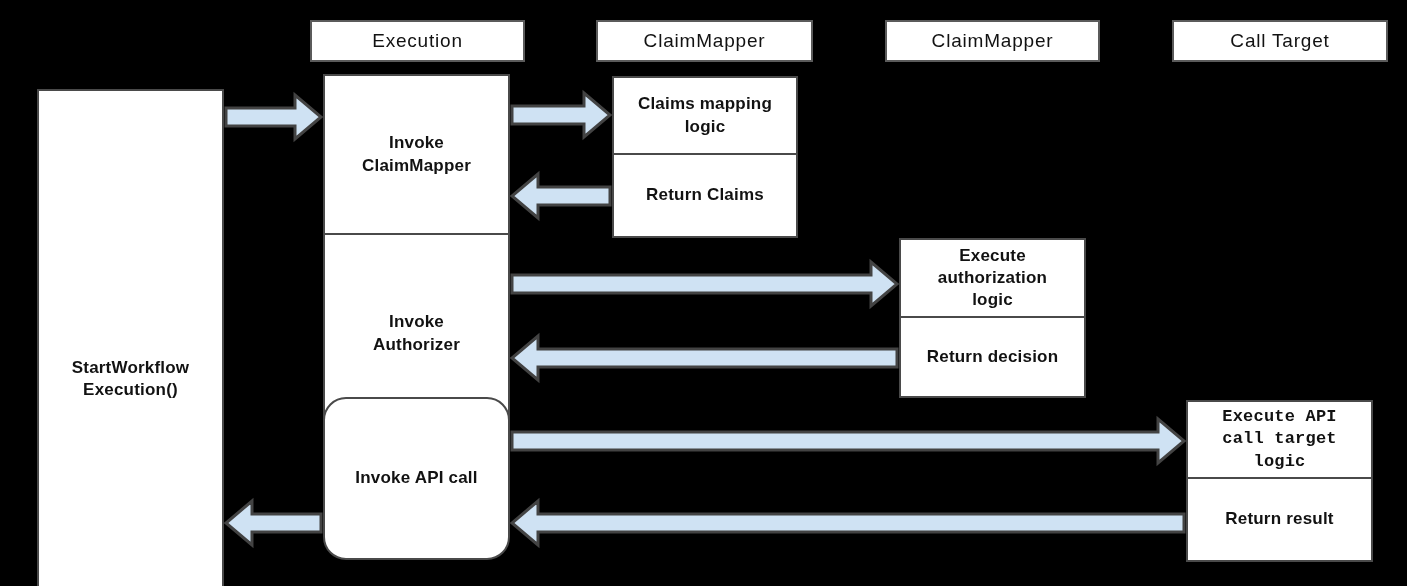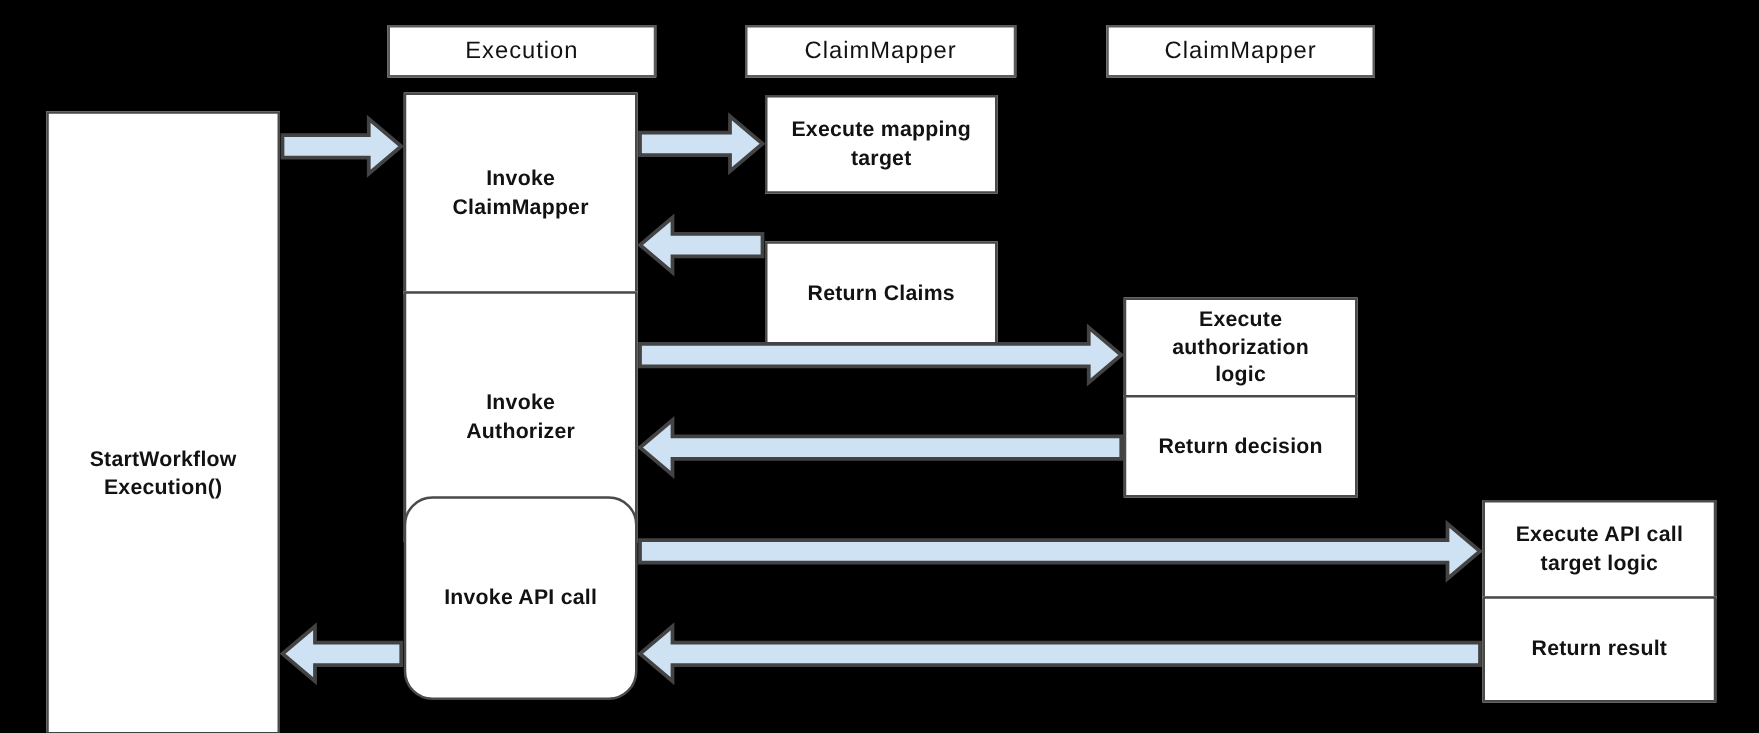--- a/index.html
+++ b/index.html
@@ -55,57 +55,60 @@
   .h-frontend{left:310px;width:215px;}
   .h-claimmapper{left:596px;width:217px;}
   .h-authorizer{left:885px;width:215px;}
   .h-calltarget{left:1172px;width:216px;}
   
   .n-caller{left:37px;top:89px;width:187px;height:580px;}
   .n-fe1{left:323px;top:74px;width:187px;height:161px;text-align:center;}
   .n-fe2{left:323px;top:233px;width:187px;height:201px;}
   .n-fe3{left:323px;top:397px;width:187px;height:163px;border-radius:23px;}
   .n-cm1{left:612px;top:76px;width:186px;height:79px;}
-  .n-cm2{left:612px;top:153px;width:186px;height:85px;margin-top:40px;}
+  .n-cm2{left:612px;top:153px;width:186px;height:85px;}
   .n-au1{left:899px;top:238px;width:187px;height:80px;}
   .n-au2{left:899px;top:316px;width:187px;height:82px;}
-  .n-ct1{left:1186px;top:400px;width:187px;height:79px;}
+  .n-ct1{left:1186px;top:400px;width:187px;height:79px;font-family:Liberation Mono, monospace;}
   .n-ct2{left:1186px;top:477px;width:187px;height:85px;align-items:center;}
 </style>
 </head>
 <body>
 
 <div class="canvas">
 
   <div class="header h-frontend">
     <span>Execution</span>
   </div>
   <div class="header h-claimmapper">
     <span>ClaimMapper</span>
   </div>
   <div class="header h-authorizer">
     <span>ClaimMapper</span>
+  </div>
+  <div class="header h-calltarget">
+    <span>Call Target</span>
   </div>
 
   <div class="node n-caller">
     <span>StartWorkflow Execution()</span>
   </div>
 
   <div class="node n-fe1">
     <span>Invoke ClaimMapper</span>
   </div>
   <div class="node n-fe2">
     <span>Invoke Authorizer</span>
   </div>
   <div class="node n-fe3">
     <span>Invoke API call</span>
   </div>
 
   <div class="node n-cm1">
-    <span>Execute mapping target</span>
+    <span>Claims mapping logic</span>
   </div>
   <div class="node n-cm2">
     <span>Return Claims</span>
   </div>
 
   <div class="node n-au1">
     <span>Execute authorization logic</span>
   </div>
   <div class="node n-au2">
     <span>Return decision</span>

